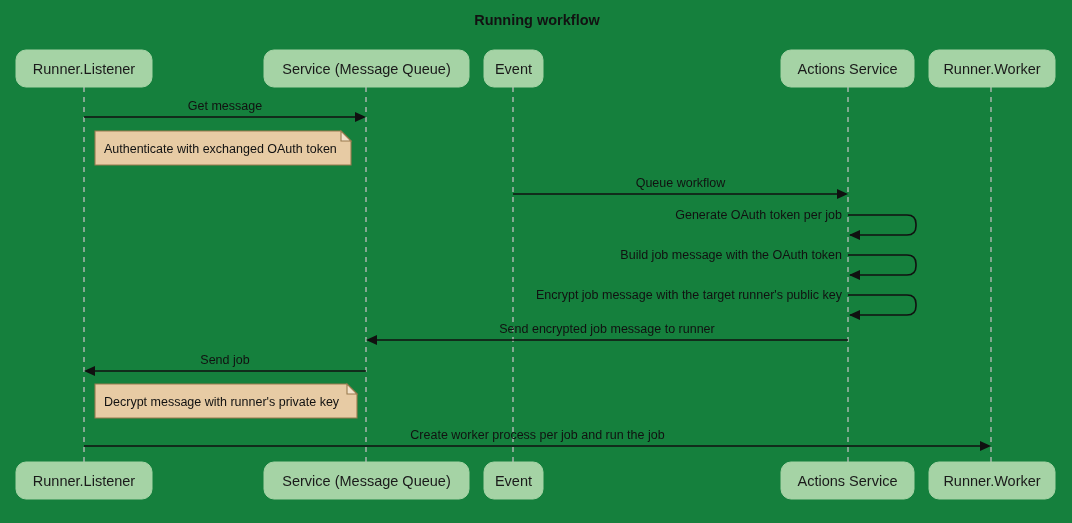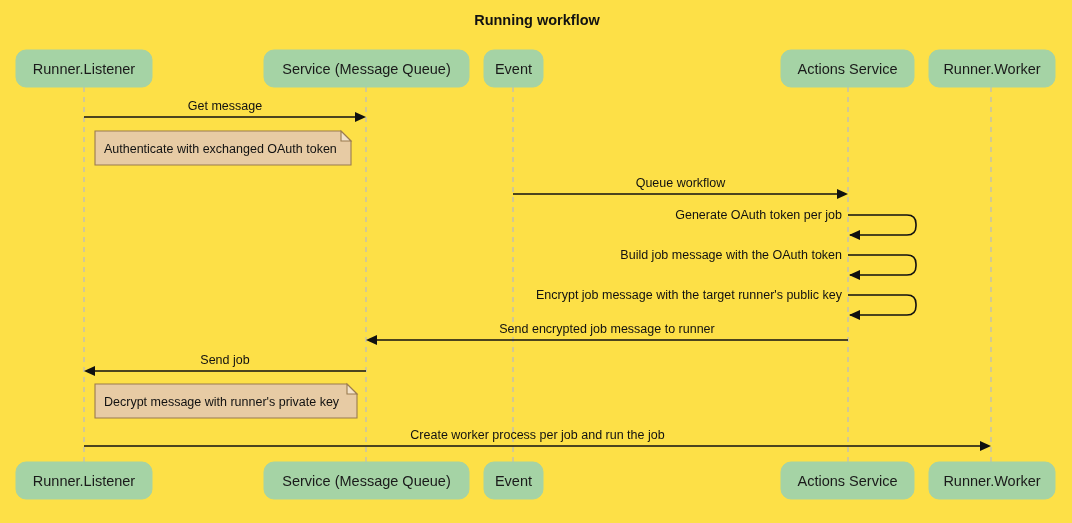--- a/index.html
+++ b/index.html
@@ -8,21 +8,21 @@
     background: #ffffff;
   }
   body {
     font-family: "Liberation Sans", sans-serif;
     -webkit-font-smoothing: antialiased;
   }
   #diagram-root {
     position: relative;
     width: 1072px;
     height: 523px;
-    background: #fde047;
+    background: #15803d;
     overflow: hidden;
   }
   #seq-svg {
     position: absolute;
     left: 0;
     top: 0;
     width: 1072px;
     height: 523px;
     display: block;
   }

